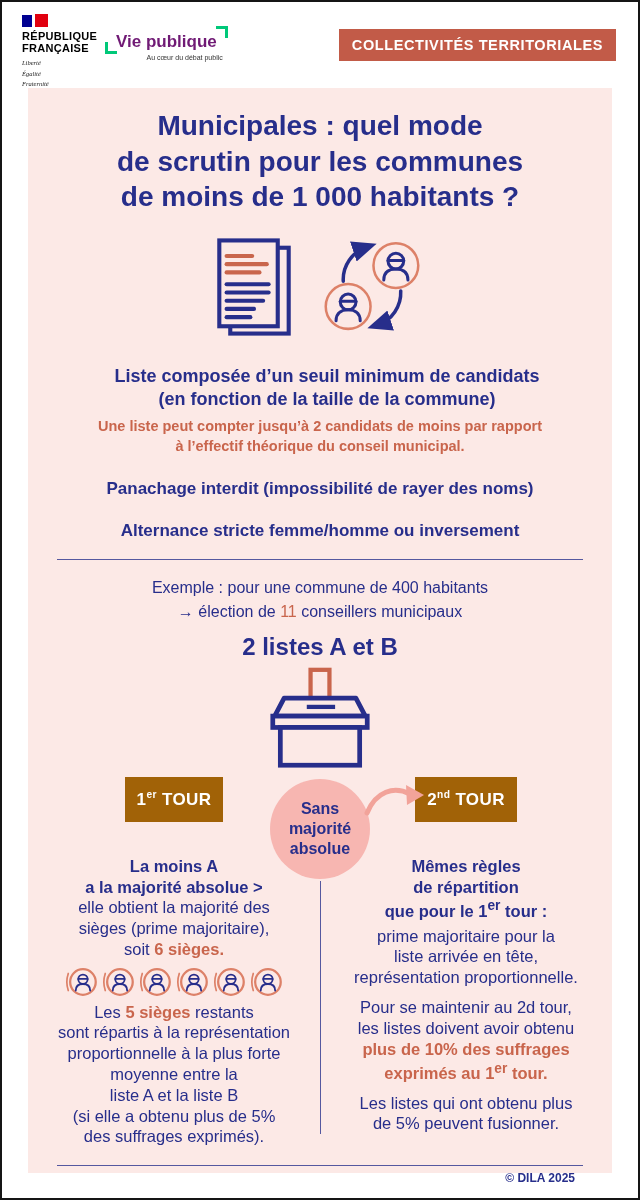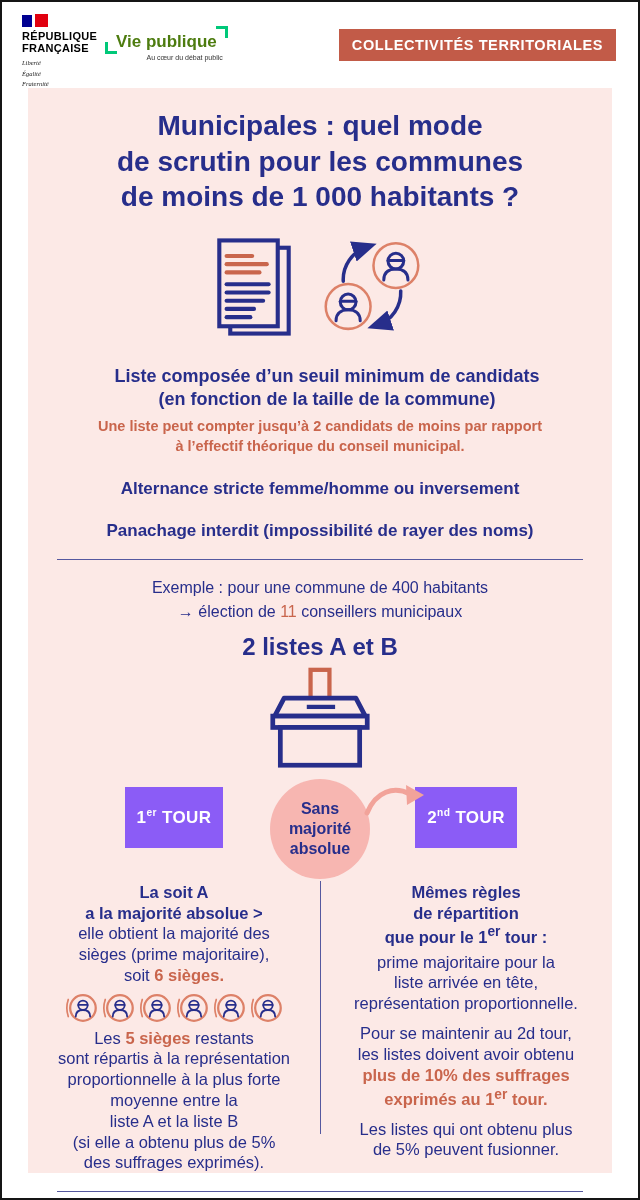--- a/index.html
+++ b/index.html
@@ -13,21 +13,21 @@
   .topbar { position:relative; height:89px; background:#fff; }
   .rf-logo { position:absolute; left:20px; top:12px; }
   .rf-flag { display:flex; align-items:flex-start; height:13px; margin-bottom:3px; }
   .rf-flag .f-b { width:10px; height:12px; background:#000091; margin-top:1px; }
   .rf-flag .f-w { width:3px; }
   .rf-flag .f-r { width:13px; height:13px; background:#e1000f; }
   .rf-name { font-size:11px; font-weight:bold; color:#000; line-height:1.1; letter-spacing:.3px; }
   .rf-motto { margin-top:4px; font-family:"Liberation Serif", serif; font-style:italic; font-size:6.5px; color:#1a1a1a; line-height:1.6; }
 
   .vp-logo { position:absolute; left:106px; top:27px; }
-  .vp-name { position:relative; display:inline-block; font-size:17px; font-weight:bold; color:#4d7c0f; padding:3px 8px 2px 8px; }
+  .vp-name { position:relative; display:inline-block; font-size:17px; font-weight:bold; color:#701a75; padding:3px 8px 2px 8px; }
   .vp-br { position:absolute; width:9px; height:9px; }
   .vp-br-tr { top:-3px; right:-3px; border-top:3.5px solid #00c879; border-right:3.5px solid #00c879; }
   .vp-br-bl { bottom:0px; left:-3px; border-bottom:3.5px solid #00c879; border-left:3.5px solid #00c879; }
   .vp-tagline { font-size:7px; color:#333; text-align:right; margin-top:0; padding-right:2px; }
 
   .category-badge {
     position:absolute; right:22px; top:27px; background:#c25b48; color:#fff;
     font-weight:bold; font-size:14.5px; letter-spacing:.6px; padding:8px 13px;
   }
 
@@ -55,22 +55,22 @@
   .no-majority {
     position:absolute; left:50%; top:2px; transform:translateX(-50%);
     width:100px; height:100px; border-radius:50%; background:#f7b6b1;
     display:flex; flex-direction:column; justify-content:center;
     font-size:16px; font-weight:bold; line-height:1.25; color:#272e8b; z-index:1;
   }
   .tour-arrow { position:absolute; left:calc(50% + 44px); top:6px; z-index:2; }
   .cols { display:flex; }
   .col { flex:1; padding:0 8px; }
   .badge-tour {
-    display:inline-block; background:#8b5cf6; color:#fff; font-weight:bold;
-    font-size:17px; padding:20px 12px; margin-top:10px; letter-spacing:.4px;
+    display:inline-block; background:#a16207; color:#fff; font-weight:bold;
+    font-size:17px; padding:12px 12px; margin-top:0; letter-spacing:.4px;
   }
   .badge-tour sup { font-size:60%; }
   .col p { margin:0; font-size:16.5px; line-height:1.26; }
   .col .lead { margin-top:34px; font-weight:bold; }
   .b { font-weight:normal; }
   .orange { color:#c9654c; font-weight:bold; }
   .mt4 { margin-top:4px !important; }
   .mt9 { margin-top:9px !important; }
   .seats { display:flex; justify-content:center; gap:1px; margin:5px 0 3px; }
   .vdivider { position:absolute; left:50%; top:104px; height:253px; width:1px; background:#55589f; }
@@ -168,22 +168,22 @@
     <h2 class="rule-heading">
       <span>Liste composée d’un seuil minimum de candidats</span><br>
       <span>(en fonction de la taille de la commune)</span>
     </h2>
 
     <p class="rule-note">
       <span>Une liste peut compter jusqu’à 2 candidats de moins par rapport</span><br>
       <span>à l’effectif théorique du conseil municipal.</span>
     </p>
 
+    <p class="rule">Panachage interdit (impossibilité de rayer des noms)</p>
     <p class="rule">Alternance stricte femme/homme ou inversement</p>
-    <p class="rule">Panachage interdit (impossibilité de rayer des noms)</p>
 
     <hr class="divider">
 
     <p class="example">
       <span>Exemple : pour une commune de 400 habitants</span><br>
       <span>→ élection de </span><span class="hl">11</span><span> conseillers municipaux</span>
     </p>
 
     <h3 class="lists-heading">2 listes A et B</h3>
 
@@ -209,21 +209,21 @@
         <path d="M3,30 C12,8 30,3 46,11" fill="none" stroke="#f2a39a" stroke-width="5" stroke-linecap="round"></path>
         <polygon points="42,2 60,12 43,22" fill="#f2a39a"></polygon>
       </svg>
 
       <div class="cols">
 
         <div class="col">
           <span class="badge-tour"><span>1</span><sup>er</sup><span> TOUR</span></span>
 
           <p class="lead">
-            <span>La soit A</span><br>
+            <span>La moins A</span><br>
             <span>a la majorité absolue &gt;</span>
           </p>
           <p>
             <span>elle obtient la majorité des</span><br>
             <span>sièges (prime majoritaire),</span><br>
             <span>soit </span><span class="orange">6 sièges.</span>
           </p>
 
           <div class="seats">
             <svg width="36" height="34" viewBox="0 0 38 34">

